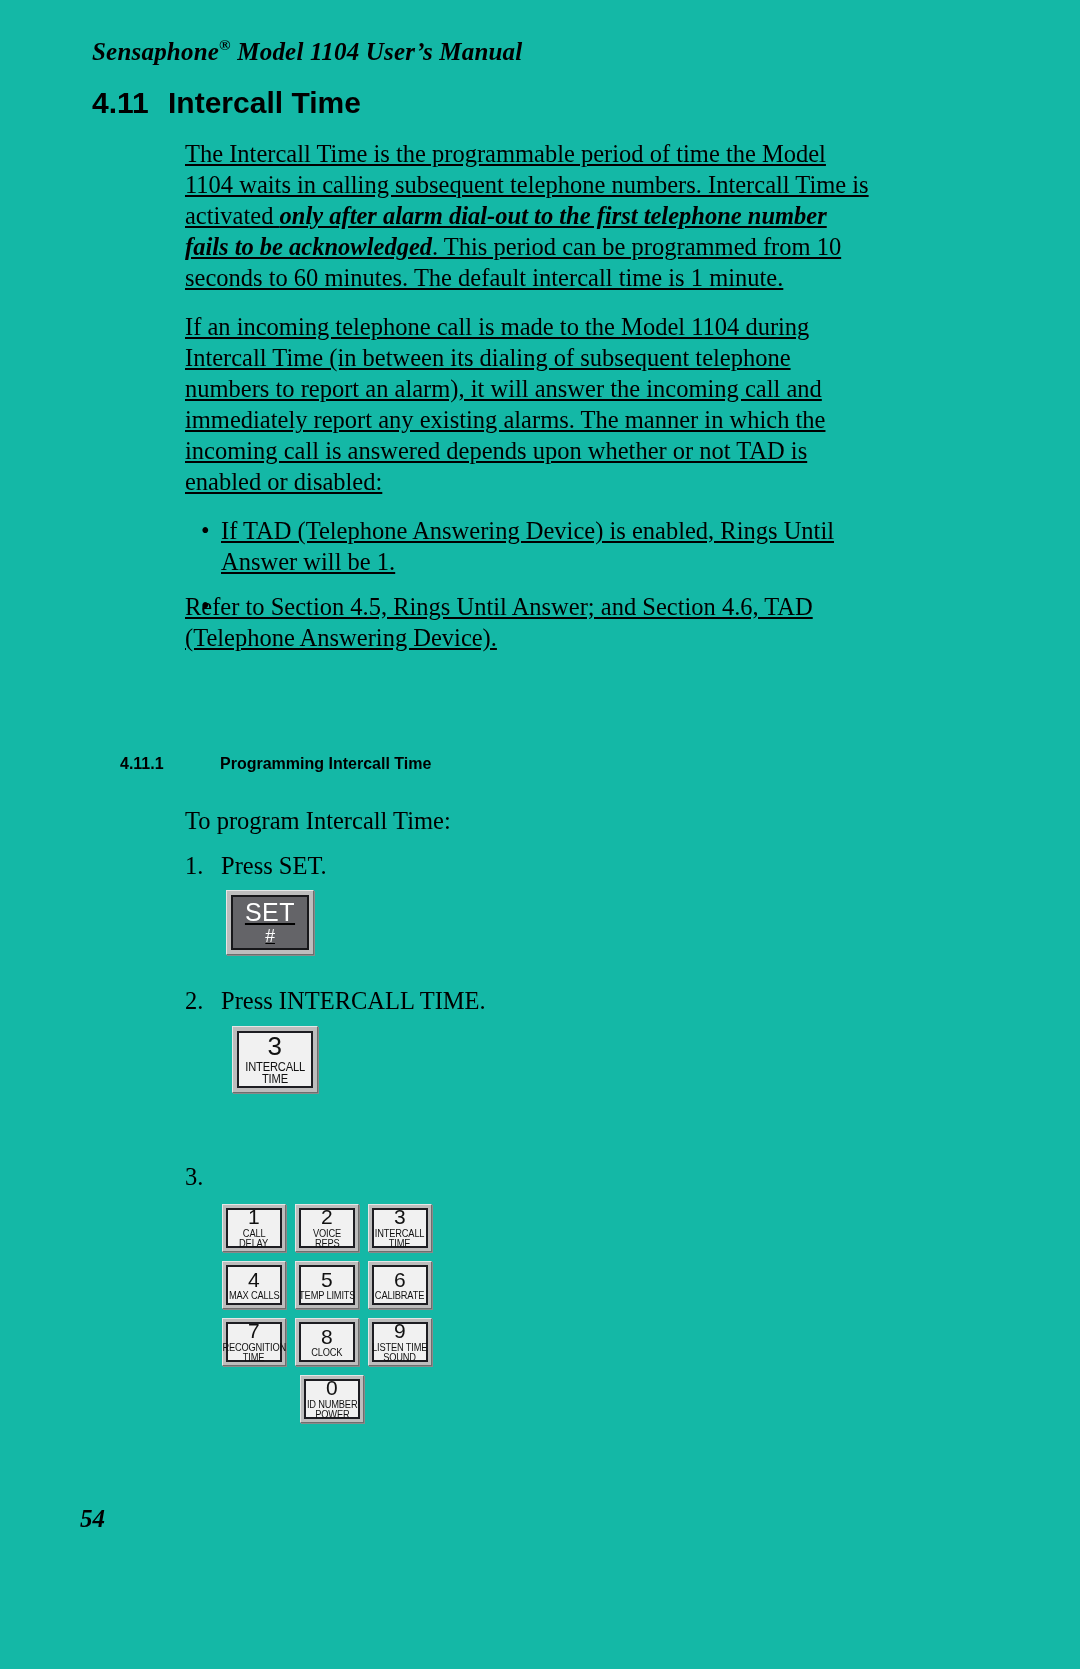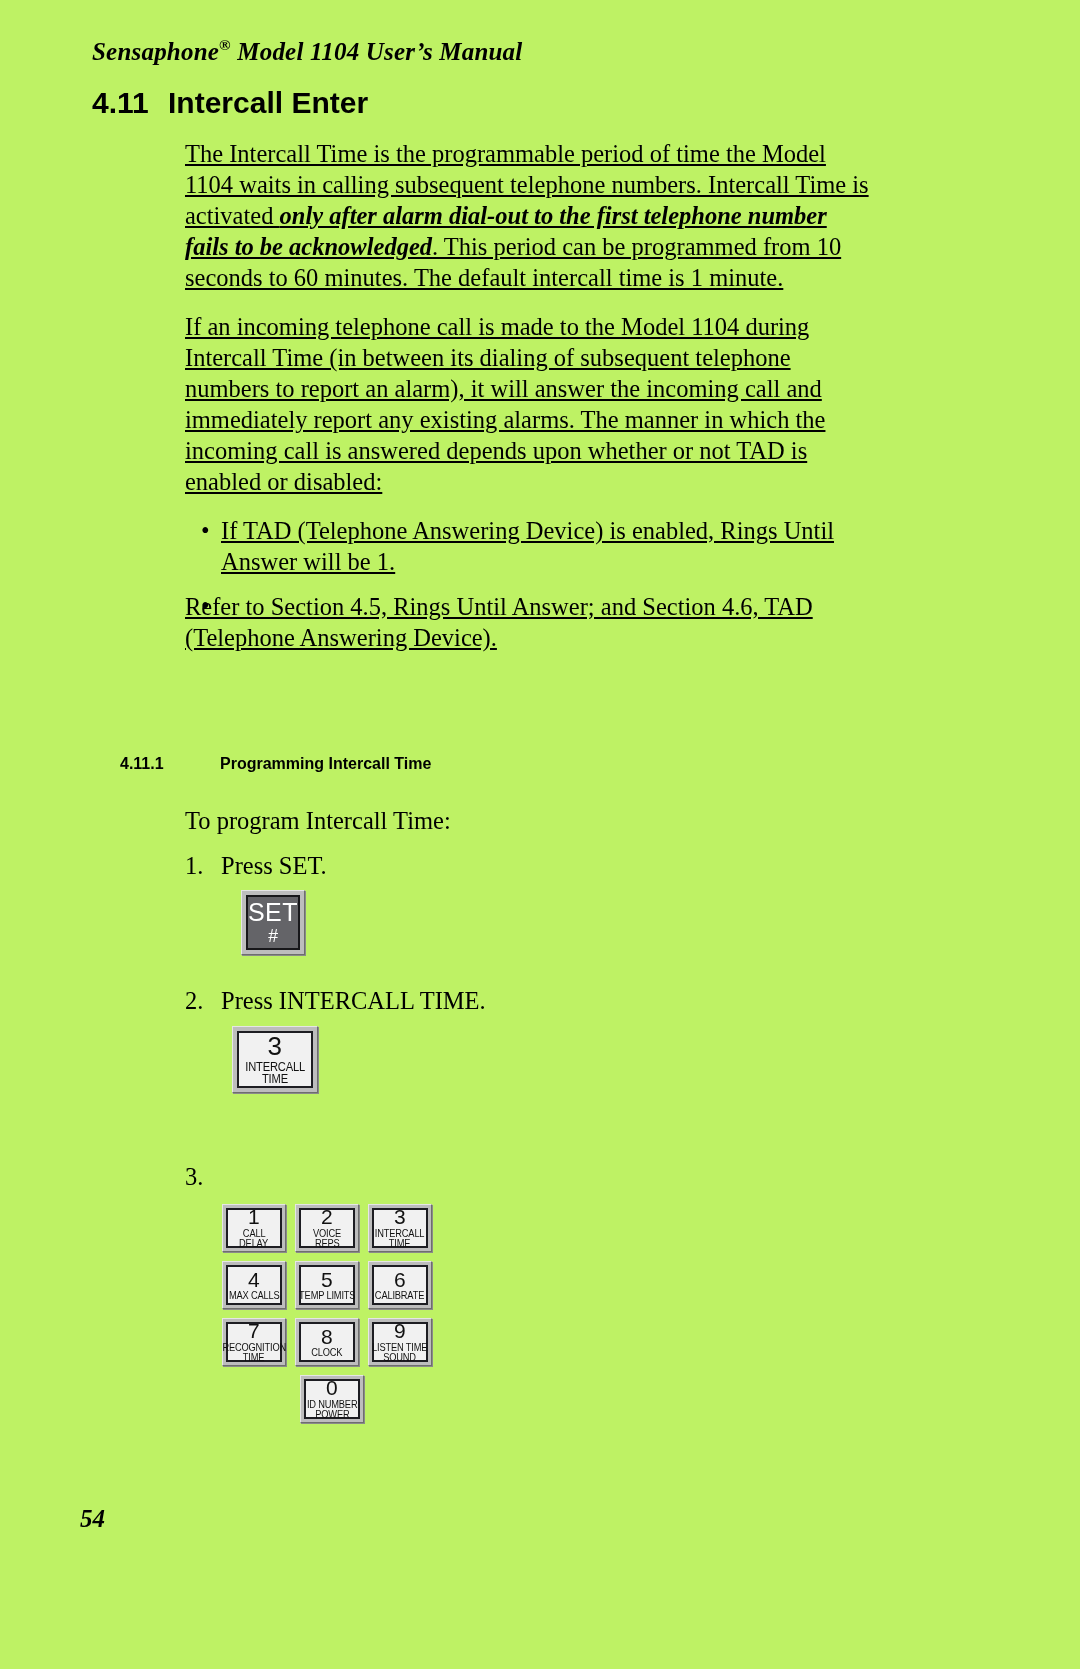--- a/index.html
+++ b/index.html
@@ -4,21 +4,21 @@
 <style>
   html, body {
     margin: 0;
     padding: 0;
     background: #ffffff;
   }
   .page {
     position: relative;
     width: 1080px;
     height: 1669px;
-    background: #bef264;
+    background: #14b8a6;
     box-sizing: border-box;
     overflow: hidden;
   }
 
   
   .running-head {
     position: absolute;
     left: 92px;
     top: 36px;
     font-family: "Liberation Serif", "DejaVu Serif", serif;
@@ -148,24 +148,25 @@
     letter-spacing: -0.2px;
     transform: scaleX(0.93);
     white-space: nowrap;
   }
   .key.dark .big { font-size: 25px; }
   .key.dark .small { font-size: 19px; }
 
   
   #key-set {
     position: absolute;
-    left: 241px;
+    left: 226px;
     top: 890px;
-    width: 64px;
+    width: 88px;
     height: 65px;
+    text-decoration: underline;
   }
   #key-intercall {
     position: absolute;
     left: 232px;
     top: 1026px;
     width: 86px;
     height: 67px;
   }
 
   
@@ -201,21 +202,21 @@
     color: #000;
   }
 </style>
 </head>
 <body>
 
 <div class="page">
 
   <div class="running-head"><span>Sensaphone</span><sup>®</sup><span> Model 1104 User’s Manual</span></div>
 
-  <div class="h2"><span class="num">4.11</span><span>Intercall Enter</span></div>
+  <div class="h2"><span class="num">4.11</span><span>Intercall Time</span></div>
 
   <div class="body-col" style="top:138px;text-decoration:underline;">
     <p class="para"><span>The Intercall Time is the programmable period of time the Model 1104 waits in calling subsequent telephone numbers.  Intercall Time is activated </span><span class="bi">only after alarm dial-out to the first telephone number fails to be acknowledged</span><span>. This period can be programmed from 10 seconds to 60 minutes. The default intercall time is 1 minute.</span></p>
 
     <p class="para">If an incoming telephone call is made to the Model 1104 during Intercall Time (in between its dialing of subsequent telephone numbers to report an alarm), it will answer the incoming call and immediately report any existing alarms. The manner in which the incoming call is answered depends upon whether or not TAD is enabled or disabled:</p>
 
     <ul class="bullets">
       <li><span class="dot">•</span><span>If  TAD (Telephone Answering Device) is enabled, Rings Until Answer will be 1.</span></li>
       <li><span class="dot">•</span></li>
     </ul>

